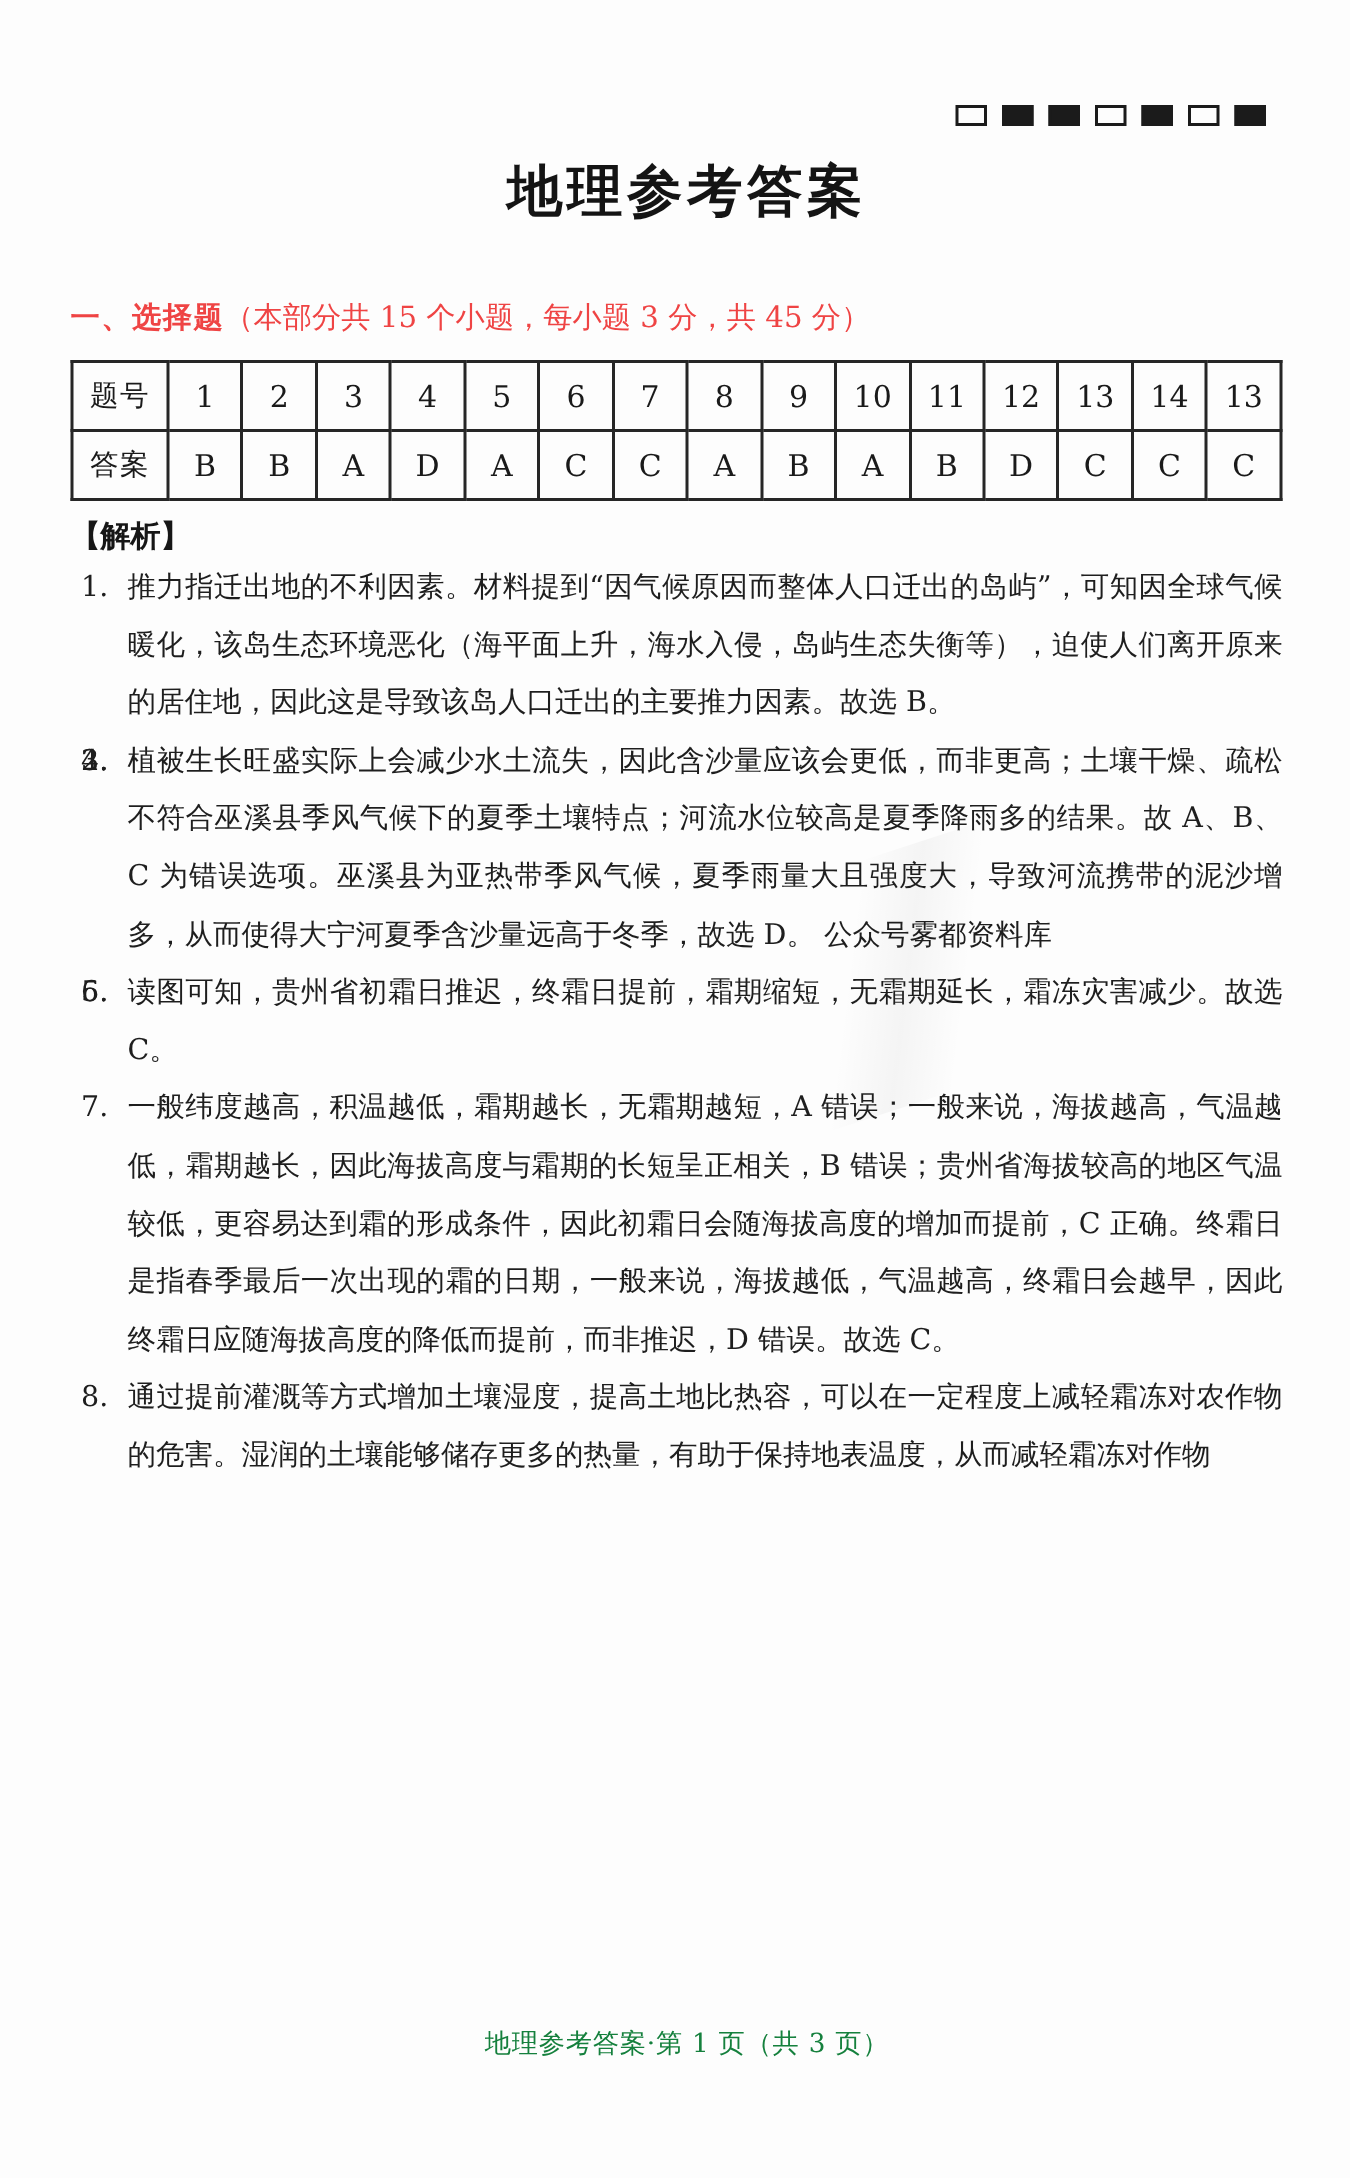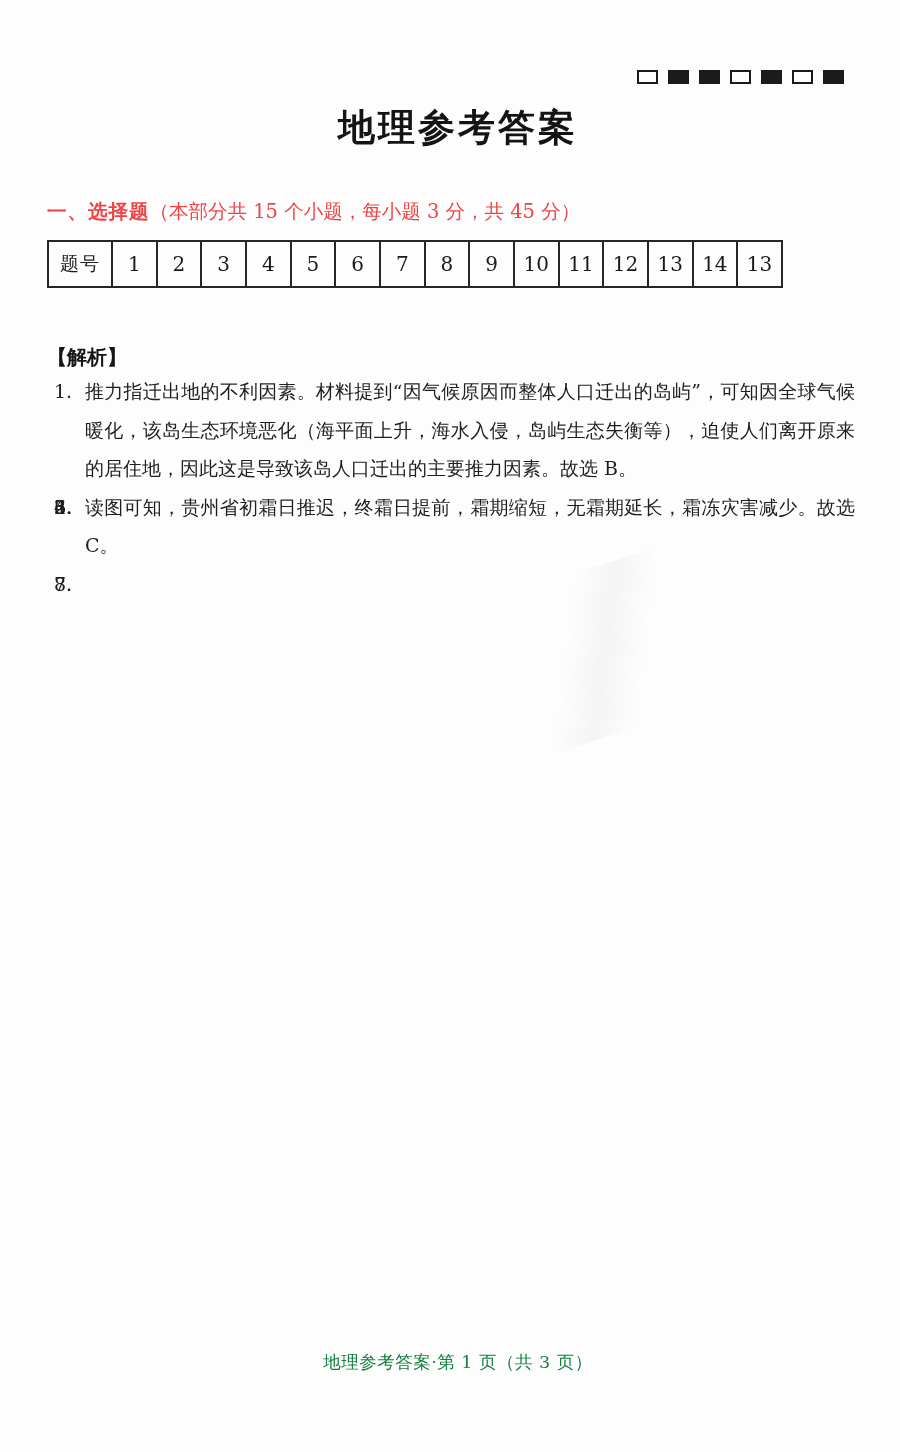--- a/index.html
+++ b/index.html
@@ -64,21 +64,21 @@
     font-family: "DejaVu Sans", "Liberation Sans", sans-serif;
     letter-spacing: 1px;
   }
   .section-heading .rest-part { font-weight: 400; }
 
   
   .anstable {
     position: absolute;
     top: 240px;
     left: 47px;
-    width: 736px;
+    width: 808px;
     border-collapse: collapse;
     table-layout: fixed;
     font-size: 20px;
     color: #1a1a1a;
     border-radius: 32px;
   }
   .anstable td {
     border: 2px solid #262626;
     height: 44px;
     text-align: center;
@@ -183,33 +183,51 @@
           <td>7</td>
           <td>8</td>
           <td>9</td>
           <td>10</td>
           <td>11</td>
           <td>12</td>
           <td>13</td>
           <td>14</td>
           <td>13</td>
         </tr>
+      <tr>
+        <td class="hdr">答案</td>
+      <td>B</td>
+          <td>B</td>
+          <td>A</td>
+          <td>D</td>
+          <td>A</td>
+          <td>C</td>
+          <td>C</td>
+          <td>A</td>
+          <td>B</td>
+          <td>A</td>
+          <td>B</td>
+          <td>D</td>
+          <td>C</td>
+          <td>C</td>
+          <td>C</td>
+        </tr>
     </tbody>
   </table>
 
   <div class="analysis-label">【解析】</div>
 
   <div class="scan-artifact"></div>
 
   <div class="analysis-list">
       <div class="aitem"><span class="anum">1.</span><span class="atext">推力指迁出地的不利因素。材料提到“因气候原因而整体人口迁出的岛屿”，可知因全球气候暖化，该岛生态环境恶化（海平面上升，海水入侵，岛屿生态失衡等），迫使人们离开原来的居住地，因此这是导致该岛人口迁出的主要推力因素。故选 B。</span></div>
       <div class="aitem"><span class="anum">2.</span></div>
       <div class="aitem"><span class="anum">3.</span></div>
-      <div class="aitem"><span class="anum">4.</span></div>
+      <div class="aitem"><span class="anum">4.</span><span class="atext">植被生长旺盛实际上会减少水土流失，因此含沙量应该会更低，而非更高；土壤干燥、疏松不符合巫溪县季风气候下的夏季土壤特点；河流水位较高是夏季降雨多的结果。故 A、B、C 为错误选项。巫溪县为亚热带季风气候，夏季雨量大且强度大，导致河流携带的泥沙增多，从而使得大宁河夏季含沙量远高于冬季，故选 D。 公众号雾都资料库</span></div>
       <div class="aitem"><span class="anum">5.</span></div>
       <div class="aitem"><span class="anum">6.</span><span class="atext">读图可知，贵州省初霜日推迟，终霜日提前，霜期缩短，无霜期延长，霜冻灾害减少。故选 C。</span></div>
-      <div class="aitem"><span class="anum">7.</span></div>
-      <div class="aitem"><span class="anum">8.</span></div>
+      <div class="aitem"><span class="anum">7.</span><span class="atext">一般纬度越高，积温越低，霜期越长，无霜期越短，A 错误；一般来说，海拔越高，气温越低，霜期越长，因此海拔高度与霜期的长短呈正相关，B 错误；贵州省海拔较高的地区气温较低，更容易达到霜的形成条件，因此初霜日会随海拔高度的增加而提前，C 正确。终霜日是指春季最后一次出现的霜的日期，一般来说，海拔越低，气温越高，终霜日会越早，因此终霜日应随海拔高度的降低而提前，而非推迟，D 错误。故选 C。</span></div>
+      <div class="aitem"><span class="anum">8.</span><span class="atext">通过提前灌溉等方式增加土壤湿度，提高土地比热容，可以在一定程度上减轻霜冻对农作物的危害。湿润的土壤能够储存更多的热量，有助于保持地表温度，从而减轻霜冻对作物</span></div>
     </div>
 
   <div class="page-footer">地理参考答案·第 1 页（共 3 页）</div>
 
 </div>
 
 </body></html>

